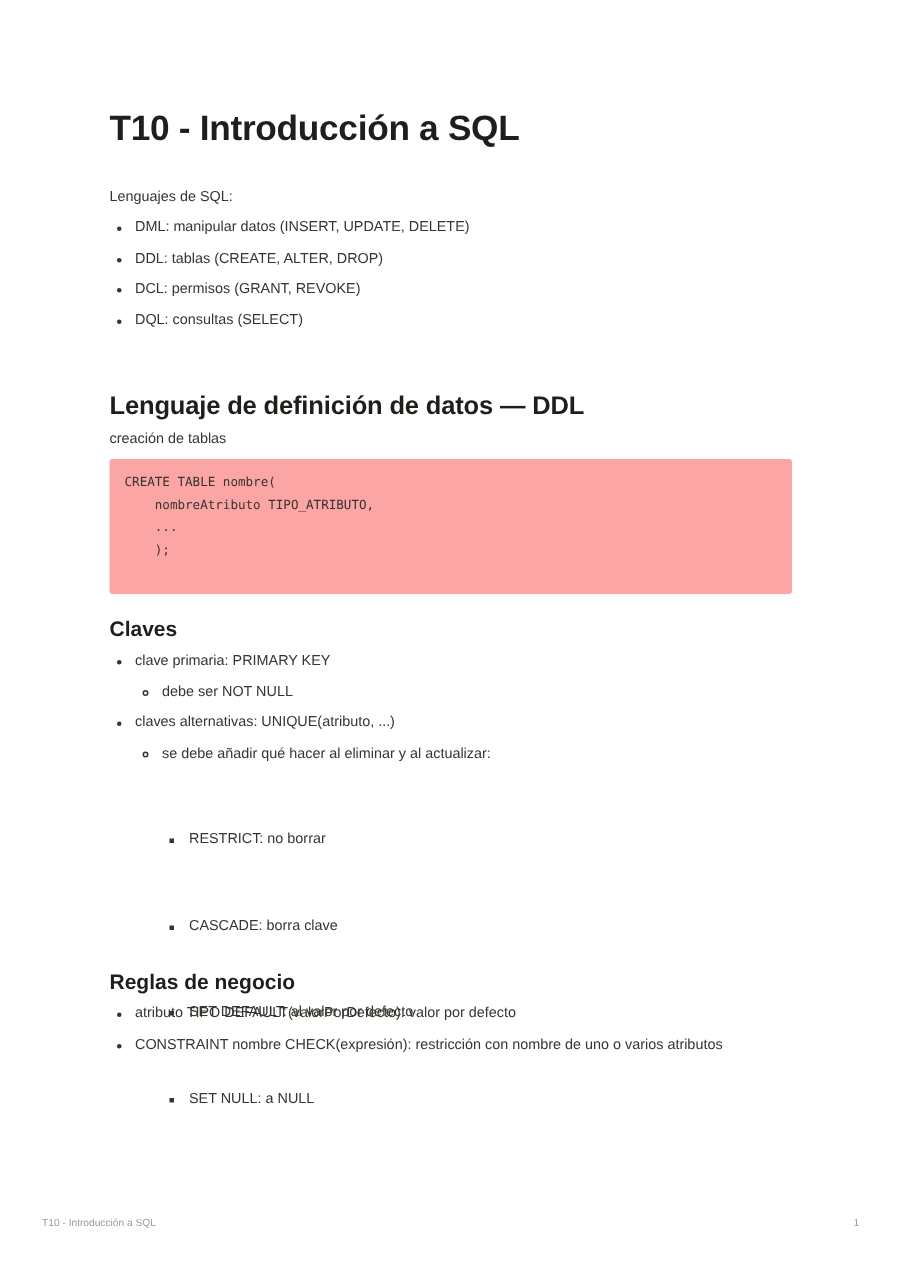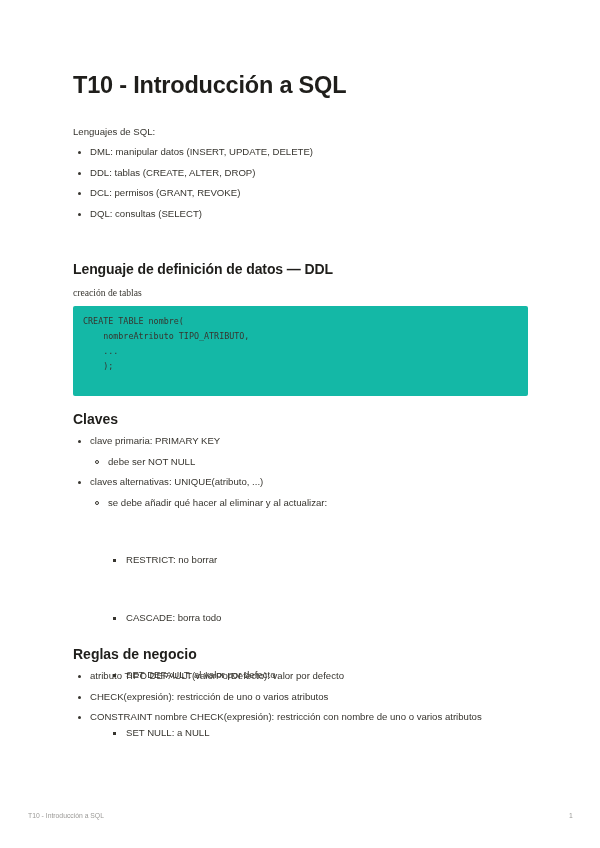--- a/index.html
+++ b/index.html
@@ -89,50 +89,50 @@
     }
     .list-langs {
       position: absolute;
       left: 0;
       top: 142px;
     }
     h2.section {
       position: absolute;
       left: 0;
       margin: 0;
+      font-size: 17px;
+      font-weight: bold;
+      color: #1f1e1b;
+      white-space: nowrap;
+      letter-spacing: -0.1px;
+    }
+    h3.sub {
+      position: absolute;
+      left: 0;
+      margin: 0;
       font-size: 14px;
       font-weight: bold;
       color: #1f1e1b;
       white-space: nowrap;
-      letter-spacing: -0.1px;
-    }
-    h3.sub {
-      position: absolute;
-      left: 0;
-      margin: 0;
-      font-size: 14px;
-      font-weight: bold;
-      color: #1f1e1b;
-      white-space: nowrap;
       text-align: center;
     }
     .caption {
       position: absolute;
       left: 0;
       font-size: 9.6px;
       color: #37352f;
       white-space: nowrap;
     }
     .code-block {
       position: absolute;
       left: 0;
       top: 306px;
       width: 455px;
       height: 90px;
-      background: #14b8a6;
+      background: #fca5a5;
       border-radius: 2px;
       box-sizing: border-box;
       padding: 8px 10px;
     }
     .code-line {
       font-family: "DejaVu Sans Mono", "Liberation Mono", monospace;
       font-size: 8.4px;
       line-height: 15px;
       height: 15px;
       white-space: pre;
@@ -168,45 +168,44 @@
   <div class="intro">Lenguajes de SQL:</div>
 
   <ul class="list-langs">
     <li class="item b1">DML: manipular datos (INSERT, UPDATE, DELETE)</li>
     <li class="item b1">DDL: tablas (CREATE, ALTER, DROP)</li>
     <li class="item b1">DCL: permisos (GRANT, REVOKE)</li>
     <li class="item b1">DQL: consultas (SELECT)</li>
   </ul>
 
   <h2 class="section" style="top:261px;">Lenguaje de definición de datos — DDL</h2>
-  <div class="caption" style="top:287px;font-family:Liberation Serif, serif;">creación de tablas</div>
+  <div class="caption" style="top:287px;">creación de tablas</div>
 
   <div class="code-block">
     <div class="code-line">CREATE TABLE nombre(</div>
     <div class="code-line">    nombreAtributo TIPO_ATRIBUTO,</div>
     <div class="code-line">    ...</div>
     <div class="code-line">    );</div>
   </div>
 
   <h3 class="sub" style="top:411px;">Claves</h3>
 
   <ul class="list-claves">
     <li class="item b1">clave primaria: PRIMARY KEY</li>
     <li class="item b2">debe ser NOT NULL</li>
     <li class="item b1">claves alternativas: UNIQUE(atributo, ...)</li>
     <li class="item b2">se debe añadir qué hacer al eliminar y al actualizar:</li>
     <li class="item b3">RESTRICT: no borrar</li>
-    <li class="item b3">CASCADE: borra todo</li>
+    <li class="item b3">CASCADE: borra clave</li>
     <li class="item b3">SET DEFAULT: al valor por defecto</li>
     <li class="item b3">SET NULL: a NULL</li>
   </ul>
 
   <h3 class="sub" style="top:646px;">Reglas de negocio</h3>
 
   <ul class="list-reglas">
     <li class="item b1">atributo TIPO DEFAULT(valorPorDefecto): valor por defecto</li>
-    <li class="item b1">CHECK(expresión): restricción de uno o varios atributos</li>
     <li class="item b1">CONSTRAINT nombre CHECK(expresión): restricción con nombre de uno o varios atributos</li>
   </ul>
 </div>
 
 <div class="footer footer-left">T10 - Introducción a SQL</div>
 <div class="footer footer-right">1</div>
 
 </body></html>

